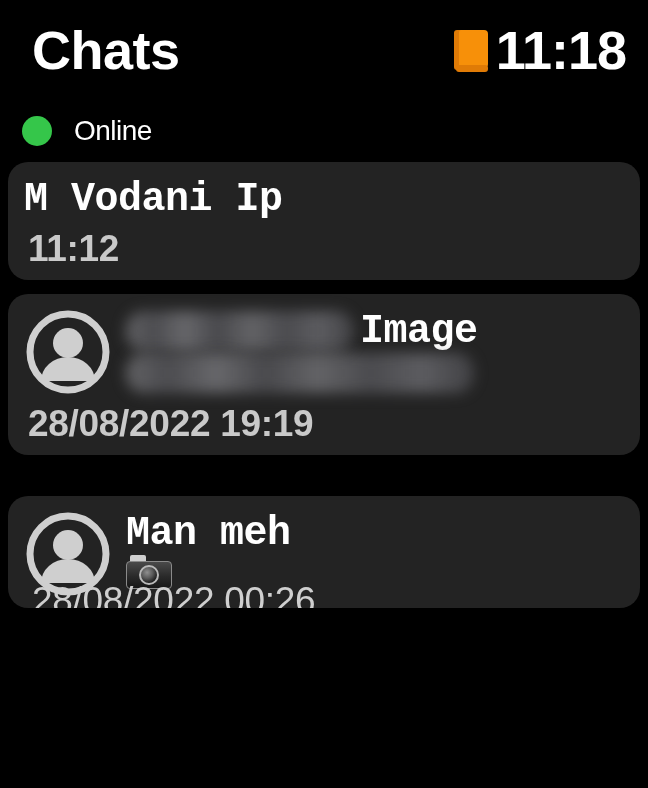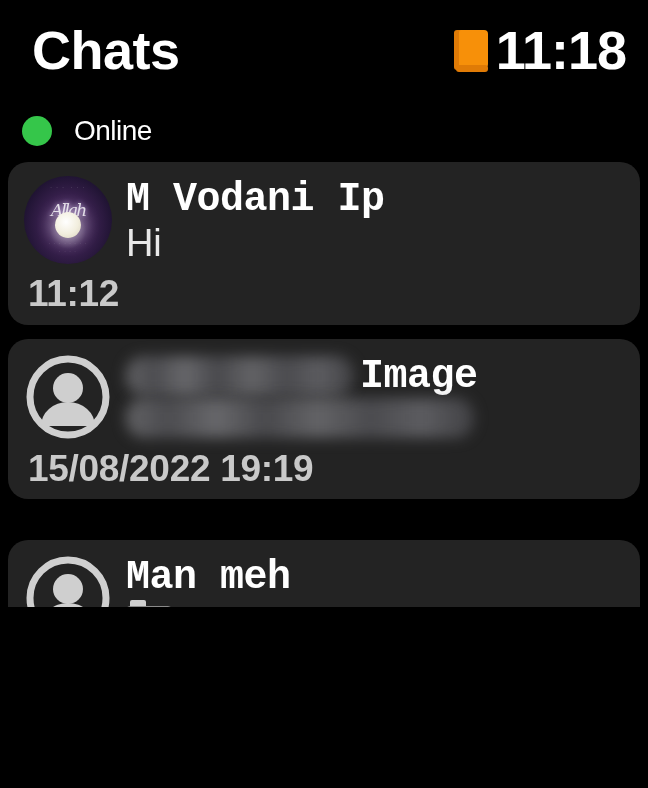--- a/index.html
+++ b/index.html
@@ -11,21 +11,21 @@
     width: 648px;
     height: 788px;
     overflow: hidden;
     font-family: "Liberation Sans", sans-serif;
     -webkit-font-smoothing: antialiased;
   }
 
   .screen {
     position: relative;
     width: 648px;
-    height: 607px;
+    height: 788px;
     background: #000000;
     overflow: hidden;
   }
 
   
   .header {
     position: relative;
     height: 100px;
     display: flex;
     align-items: center;
@@ -326,29 +326,22 @@
 
   <div class="status-row">
     <span class="status-dot"></span>
     <span class="status-label">Online</span>
   </div>
 
   <div class="chat-list">
 
     <div class="chat-card">
       <div class="chat-top">
-        <div class="avatar avatar-photo">
-          <div class="toprow">﹒﹒﹒ ﹒﹒﹒</div>
-          <div class="script">Allah</div>
-          <div class="moon"></div>
-          <div class="botrow">﹒﹒﹒﹒﹒﹒﹒﹒<br>﹒﹒﹒﹒</div>
-        </div>
         <div class="chat-text">
           <div class="chat-name">M Vodani Ip</div>
-          <div class="chat-preview">Hi</div>
         </div>
       </div>
       <div class="chat-time">11:12</div>
     </div>
 
     <div class="chat-card">
       <div class="chat-top">
         <div class="avatar avatar-default">
           <svg viewBox="0 0 88 88" xmlns="http://www.w3.org/2000/svg" aria-hidden="true">
             <circle cx="44" cy="44" r="38" fill="none" stroke="#cfcfcf" stroke-width="7"></circle>
@@ -359,21 +352,21 @@
         <div class="chat-text">
           <div class="name-row">
             <span class="blur-chunk blur-name"></span>
             <span class="chat-name">Image</span>
           </div>
           <div class="chat-preview">
             <span class="blur-chunk blur-msg"></span>
           </div>
         </div>
       </div>
-      <div class="chat-time">15/08/2022 19:19</div>
+      <div class="chat-time">28/08/2022 19:19</div>
     </div>
 
     <div class="chat-card card-last">
       <div class="chat-top">
         <div class="avatar avatar-default">
           <svg viewBox="0 0 88 88" xmlns="http://www.w3.org/2000/svg" aria-hidden="true">
             <circle cx="44" cy="44" r="38" fill="none" stroke="#cfcfcf" stroke-width="7"></circle>
             <circle cx="44" cy="35" r="15" fill="#cfcfcf"></circle>
             <path d="M17 73 a27 24 0 0 1 54 0 z" fill="#cfcfcf"></path>
           </svg>

